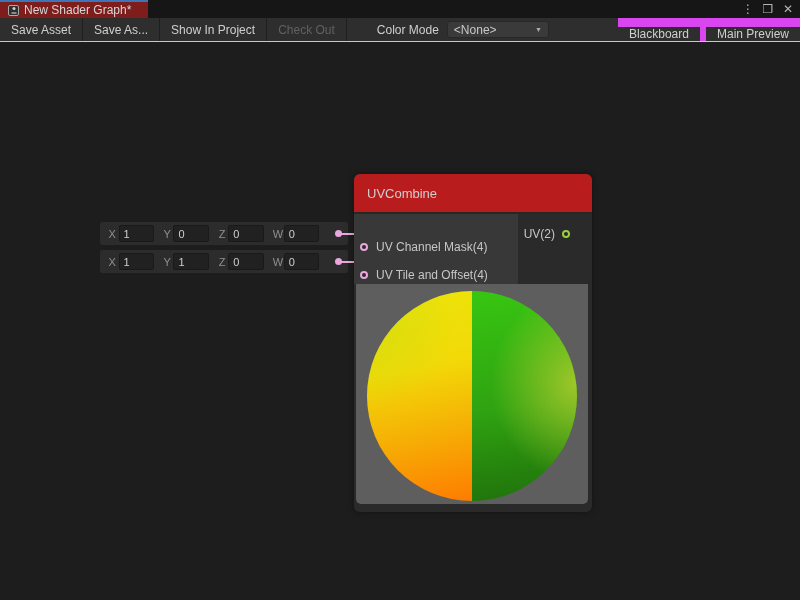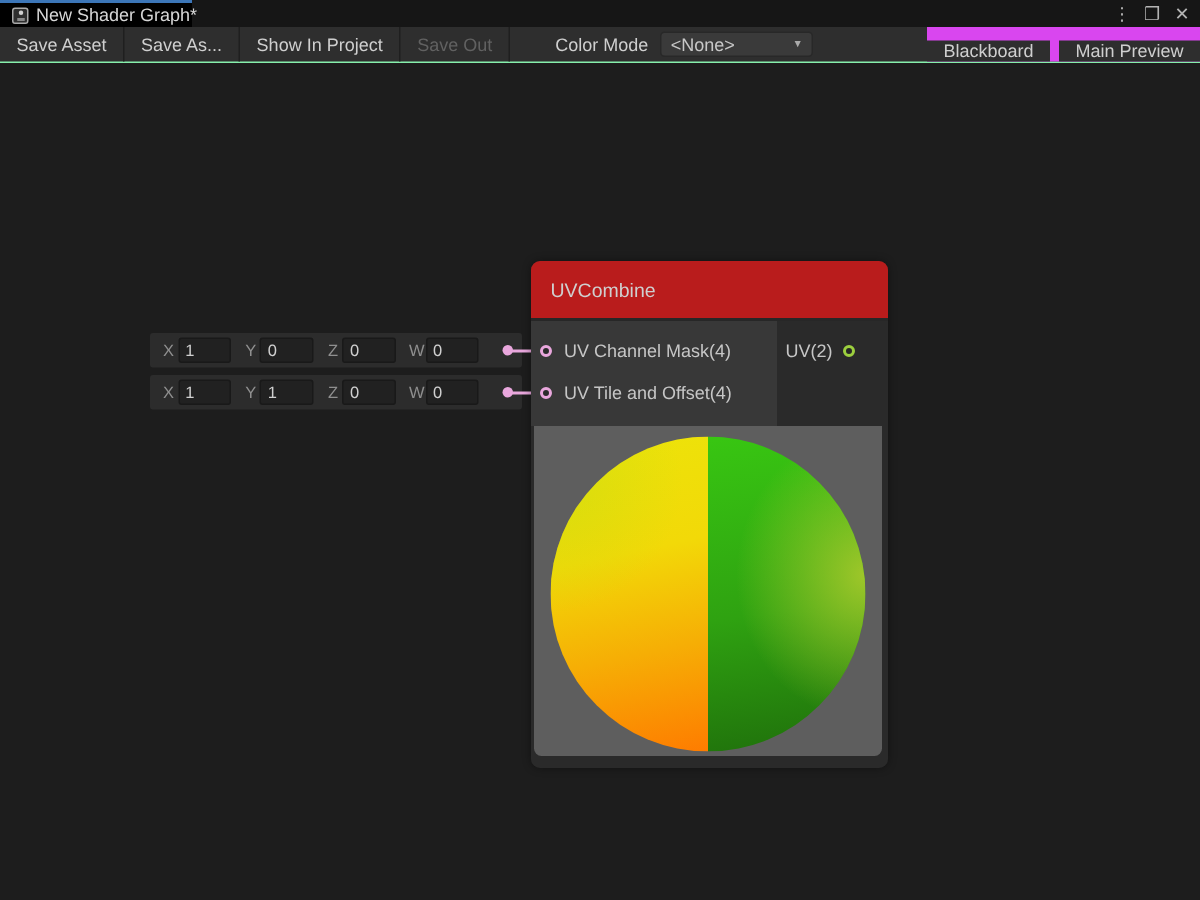--- a/index.html
+++ b/index.html
@@ -10,22 +10,22 @@
     position:relative;
   }
 
   
   .tabstrip {
     position:absolute; top:0; left:0; width:800px; height:18px;
     background:#161616; display:flex; align-items:stretch;
   }
   .tab {
     display:flex; align-items:center; gap:5px;
-    width:128px; padding:0 8px;
-    background:#000000; border-top:2px solid var(--accent-blue,#3c76b8);
+    width:148px; padding:0 8px;
+    background:#7f1d1d; border-top:2px solid var(--accent-blue,#3c76b8);
     color:#d6d6d6; font-size:12px; white-space:nowrap;
   }
   .sg-icon {
     width:11px; height:11px; border:1px solid #a9a9a9; border-radius:2px;
     position:relative; flex:0 0 auto; background:#2f2f2f;
   }
   .sg-icon::before {
     content:""; position:absolute; top:1px; left:50%; transform:translateX(-50%);
     width:3px; height:3px; background:#d0d0d0; border-radius:50%;
   }
@@ -111,21 +111,21 @@
     box-shadow:0 0 6px rgba(0,0,0,0.4);
   }
   .node-header {
     height:40px; background:#b91c1c; border-radius:6px 6px 0 0;
     border-bottom:2px solid #272727;
     display:flex; align-items:center; padding-left:13px;
     color:#cfcfcf; font-size:13px;
   }
   .node-body { display:flex; height:70px; }
   .node-inputs {
-    width:164px; background:#383838; padding-top:6px;
+    width:164px; background:#383838; padding-top:19px;
   }
   .port-row {
     height:28px; display:flex; align-items:center; padding-left:6px;
     color:#c6c6c6; font-size:12px; white-space:nowrap;
   }
   .port-in {
     width:8px; height:8px; border-radius:50%;
     border:2px solid var(--wire-pink,#e9a7dd); background:#2b2b2b;
     margin-right:8px; flex:0 0 auto;
   }
@@ -174,21 +174,21 @@
     <span class="win-btn">⋮</span>
     <span class="win-btn">❒</span>
     <span class="win-btn">✕</span>
   </div>
 </div>
 
 <div class="toolbar">
   <div class="tb-btn">Save Asset</div>
   <div class="tb-btn">Save As...</div>
   <div class="tb-btn">Show In Project</div>
-  <div class="tb-btn disabled">Save Out</div>
+  <div class="tb-btn disabled">Check Out</div>
   <div class="tb-spacer"></div>
   <div class="tb-label">Color Mode</div>
   <div class="tb-dropdown">
     <span>&lt;None&gt;</span>
     <span class="arrow">▼</span>
   </div>
   <div class="tb-right">
     <div class="tb-btn">Blackboard</div>
     <div class="tb-btn">Main Preview</div>
   </div>

